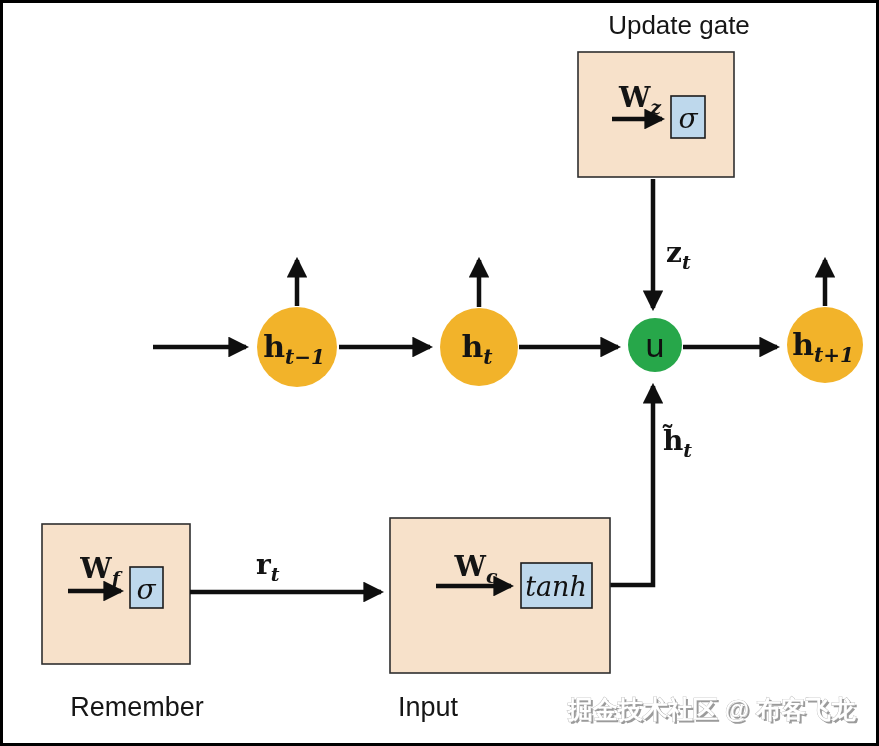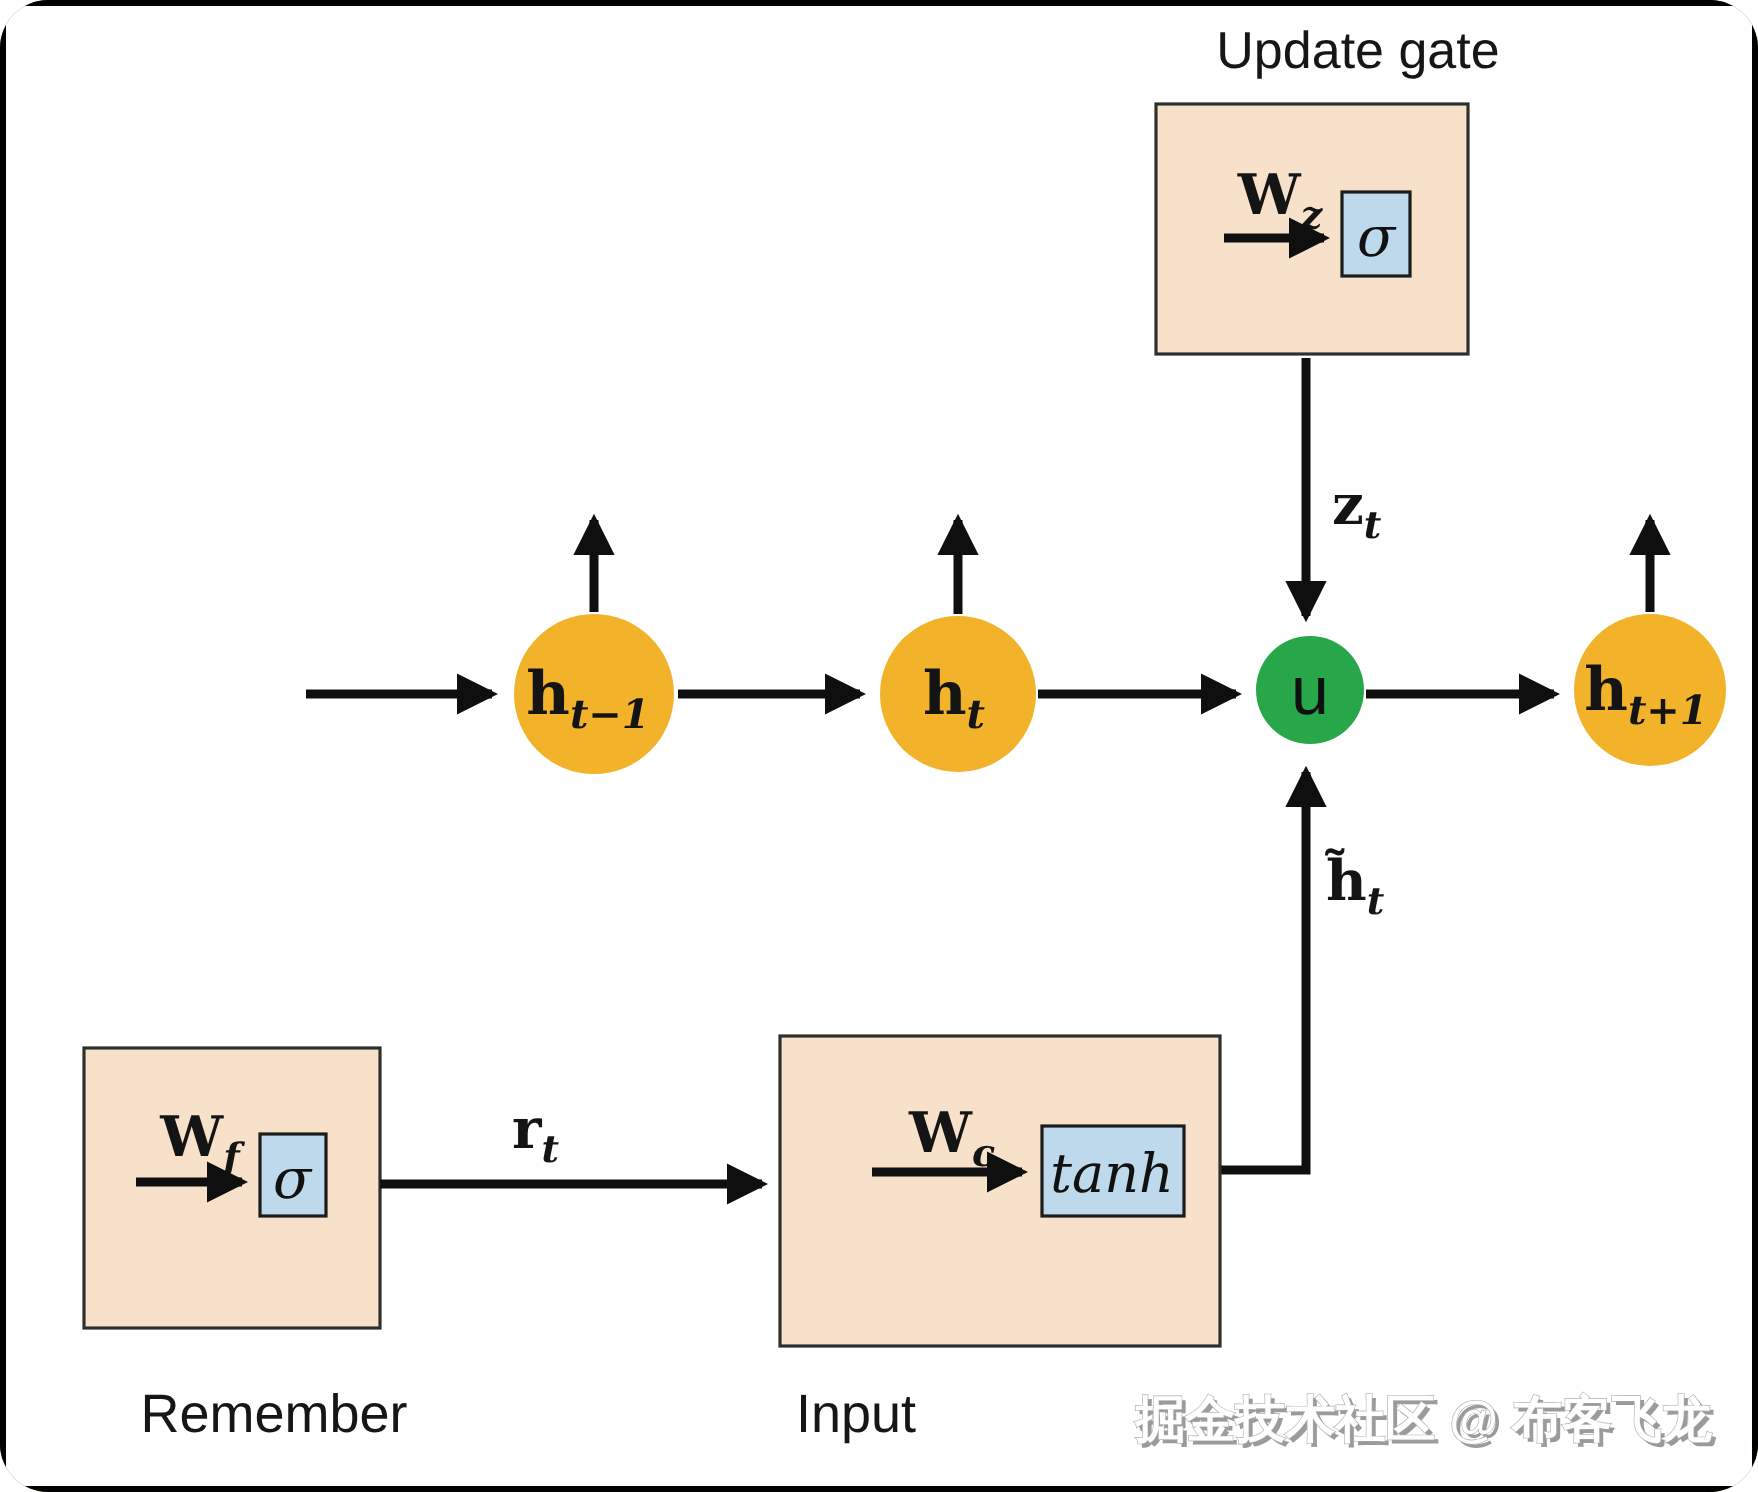--- a/index.html
+++ b/index.html
@@ -2,21 +2,20 @@
 <html><head>
 <meta charset="utf-8">
 <style>
   html, body { margin: 0; padding: 0; background: #ffffff; }
   #stage {
     position: relative;
     width: 879px; height: 746px;
     background: #4d7c0f;
     font-family: "Liberation Sans", sans-serif;
     overflow: hidden;
-    border-radius: 24px;
   }
   svg { position: absolute; left: 0; top: 0; }
 
   .arrow   { stroke: #0f0f0f; stroke-width: 4.5; fill: none; }
   .gatebox { stroke: #2f2f2f; stroke-width: 1.6; }
   .actbox  { stroke: #1c1c1c; stroke-width: 1.6; }
 
   .plain   { font-family: "Liberation Sans", sans-serif; font-size: 26px; fill: #161616; }
   .caption { font-size: 27px; }
 

